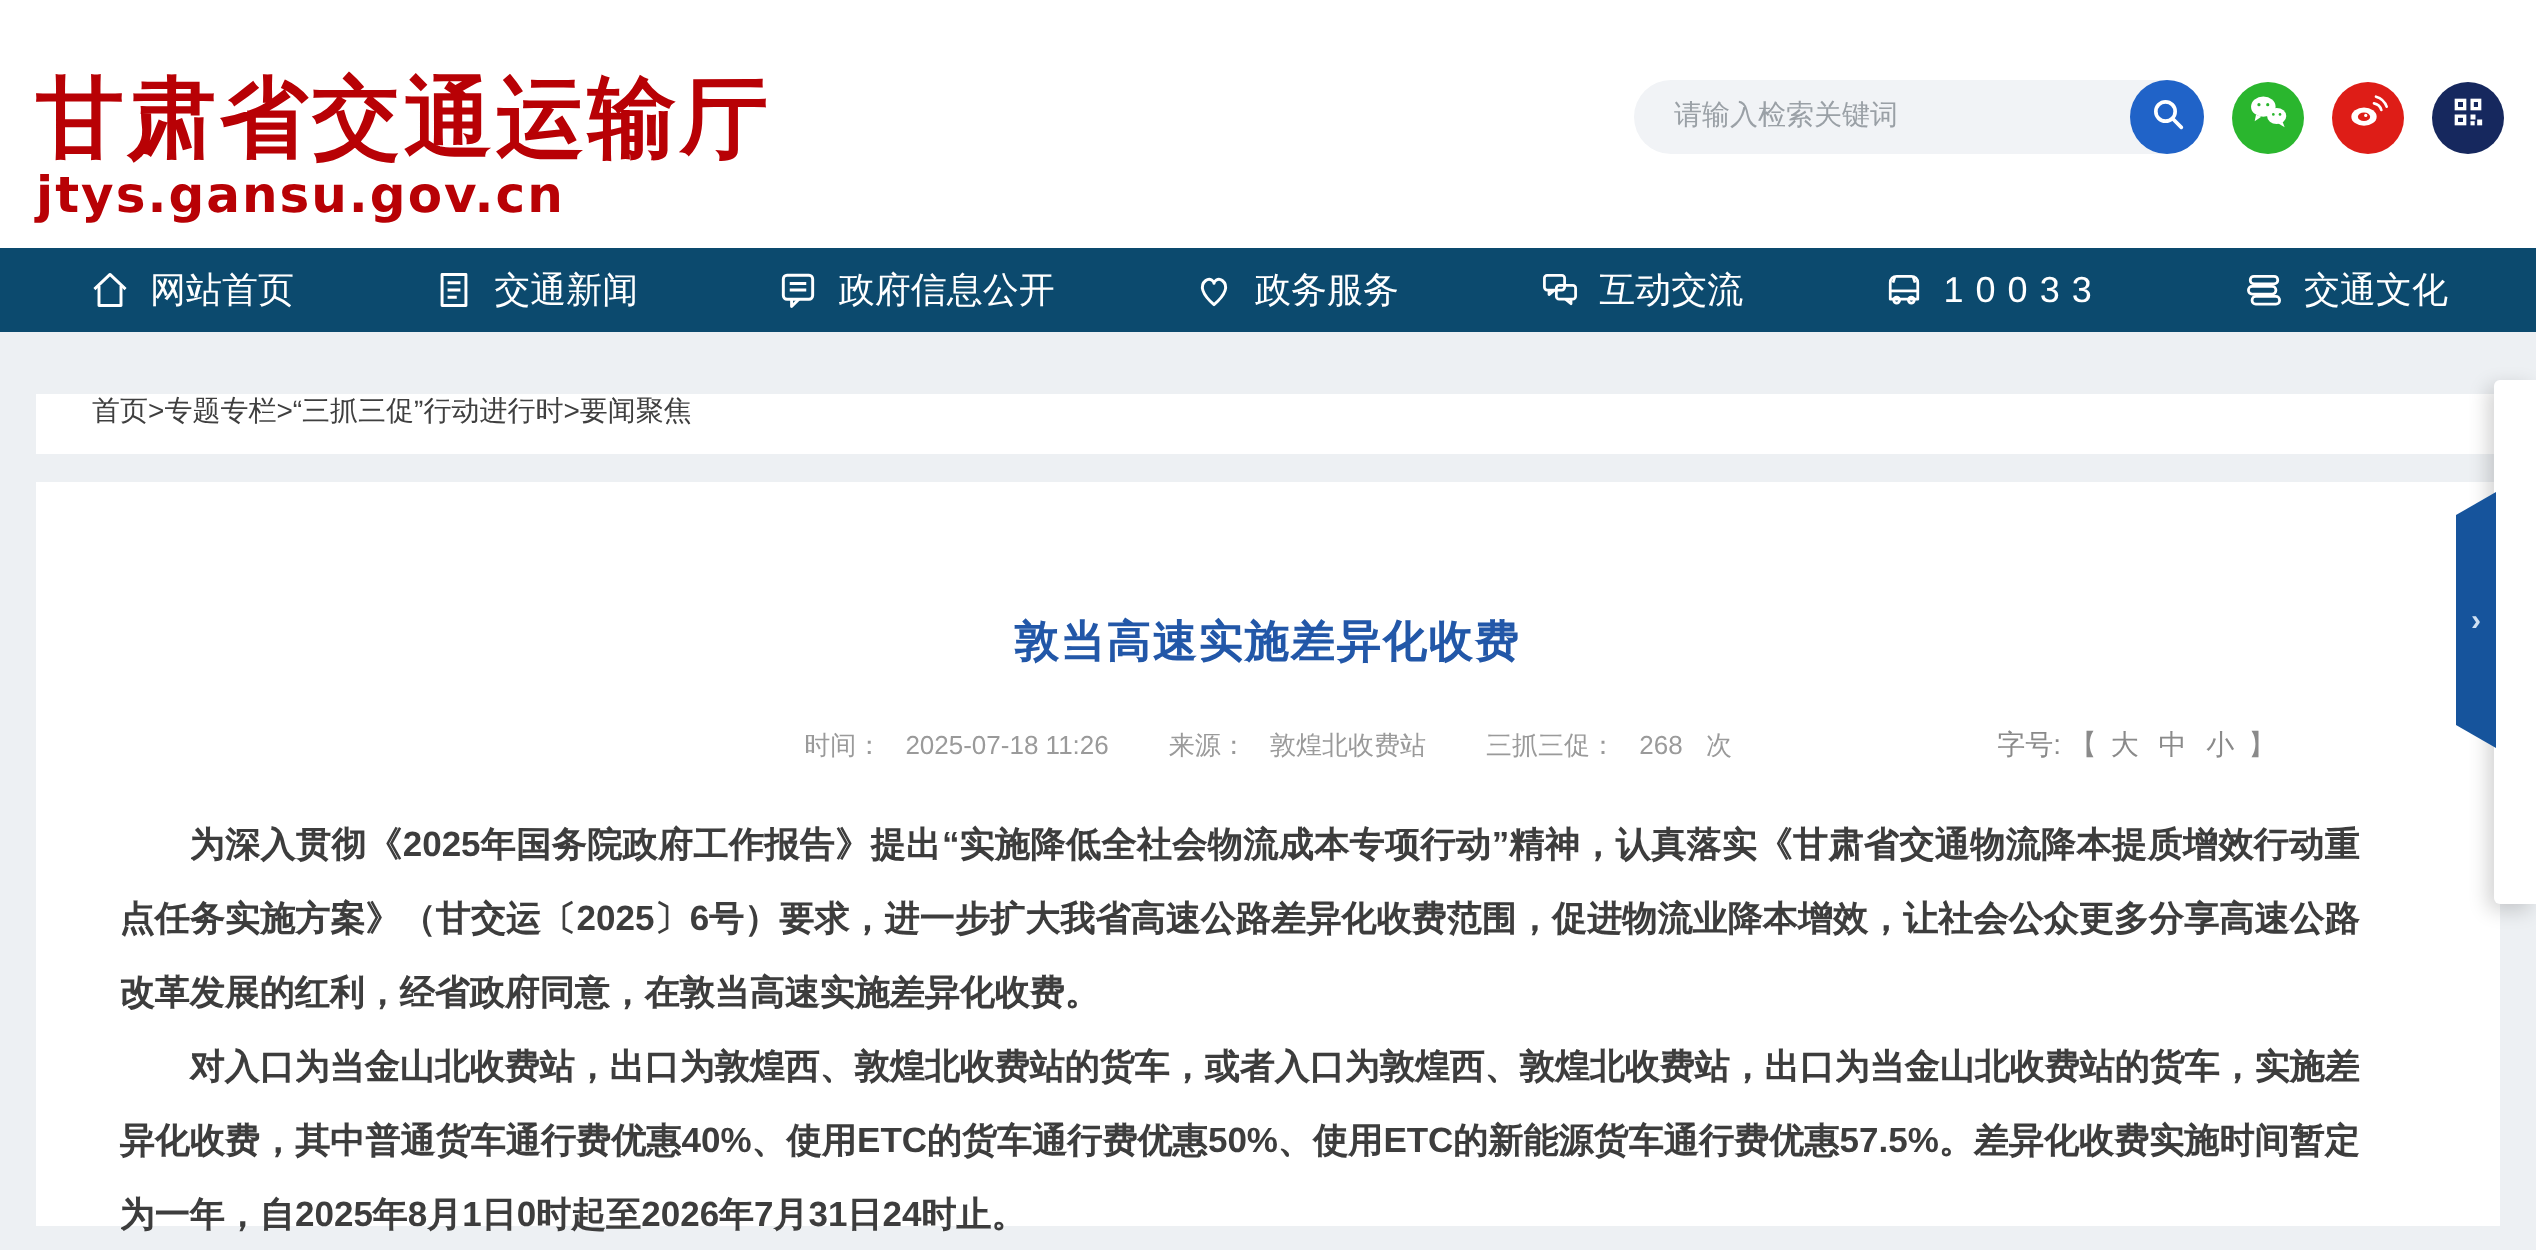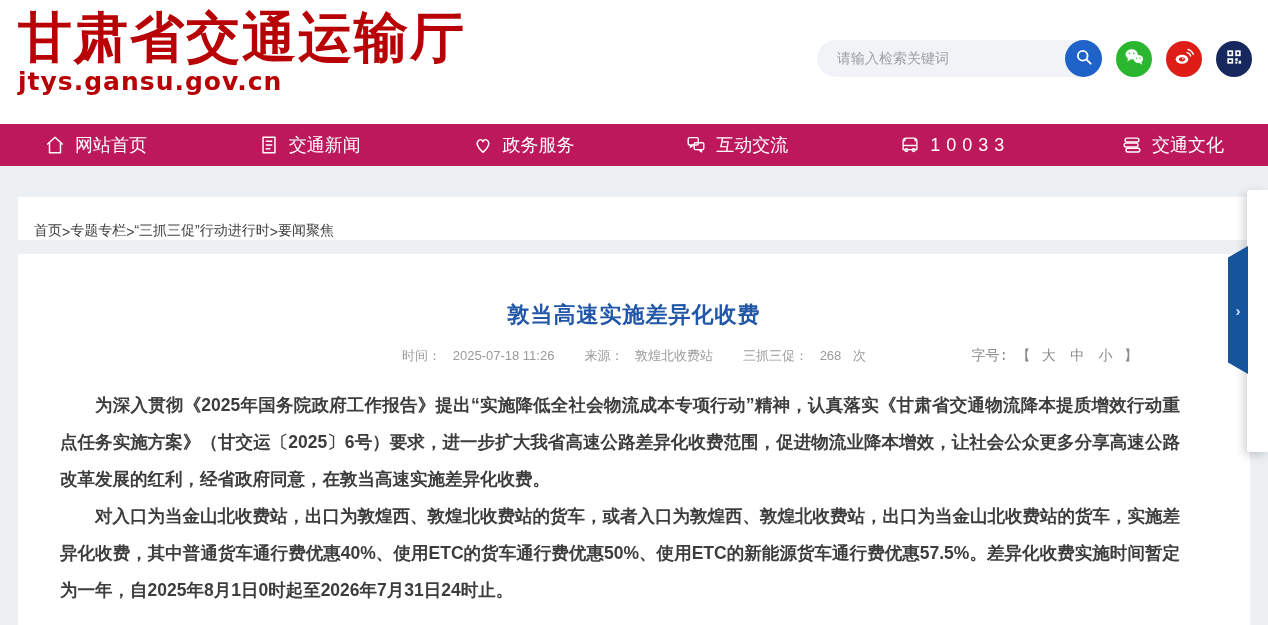--- a/index.html
+++ b/index.html
@@ -3,64 +3,64 @@
 <meta charset="utf-8">
 <style>
   * { margin:0; padding:0; box-sizing:border-box; }
   html,body { width:1268px; height:625px; overflow:hidden; background:#edf0f3;
               font-family:"Liberation Sans","DejaVu Sans",sans-serif; }
 
   
   .header { position:relative; width:100%; height:124px; background:#ffffff; }
   .logo { position:absolute; left:18px; top:6px; cursor:pointer; }
   .logo-cn { font-family:"DejaVu Serif","Liberation Serif",serif; font-weight:bold;
-             font-size:54px; line-height:1.18; color:#b80105; letter-spacing:2px; }
+             font-size:44px; line-height:1.18; color:#b80105; letter-spacing:2px;margin-top:28px; }
   .logo-domain { font-size:25px; font-weight:bold; color:#b80105; letter-spacing:1px;
                  margin-top:-3px; font-family:"DejaVu Sans","Liberation Sans",sans-serif; }
 
   .header-right { position:absolute; right:16px; top:40px; display:flex; align-items:center; gap:14px; }
   .search-pill { position:relative; width:285px; height:37px; background:#f1f3f6; border-radius:19px; }
   .search-pill input { position:absolute; left:0; top:0; width:100%; height:100%;
                        border:none; outline:none; background:transparent;
                        padding:0 48px 0 20px; font-size:14px; color:#555;
                        font-family:Liberation Mono, monospace; }
   .search-pill input::placeholder { color:#9aa0a6; }
   .circle-btn { width:37px; height:37px; border-radius:50%; display:flex;
                 align-items:center; justify-content:center; cursor:pointer; flex:0 0 auto; border:none; }
   .search-btn { position:absolute; right:0; top:0; background:#2063c8; }
   .wechat-btn { width:36px; height:36px; background:#2ab62e; }
   .weibo-btn  { width:36px; height:36px; background:#de1d17; }
   .qr-btn     { width:36px; height:36px; background:#16285e; }
 
   
-  .nav { width:100%; height:42px; background:#be185d; }
+  .nav { width:100%; height:42px; background:#0c4a6e; }
   .nav-inner { display:flex; justify-content:space-between; align-items:center;
                height:100%; padding:0 44px; }
   .nav-item { display:flex; align-items:center; gap:9px; color:#ffffff;
               font-size:18px; cursor:pointer; text-decoration:none; white-space:nowrap; }
   .nav-item svg { display:block; }
   .nav-label-spaced { letter-spacing:6px; }
 
   
-  .crumb-strip { margin:31px 18px 0 18px; height:43px; background:#ffffff;
-                 display:flex; align-items:flex-end; padding-left:16px;
+  .crumb-strip { margin:31px 18px 0 18px; height:30px; background:#ffffff;
+                 display:flex; align-items:flex-start; padding-left:28px;
                  font-size:14px; color:#3f3f3f; }
   .crumb-strip span { white-space:pre; }
   .crumb-link { cursor:pointer; }
 
   
   .article-box { margin:14px 18px 0 18px; height:372px; background:#ffffff; position:relative; }
-  .article-title { padding-top:46px; text-align:center; font-size:22px; font-weight:bold;
+  .article-title { padding-top:65px; text-align:center; font-size:22px; font-weight:bold;
                    color:#2257a8; letter-spacing:1px; }
-  .meta-row { margin-top:17px; display:flex; align-items:center; font-size:13px; color:#9a9a9a; }
+  .meta-row { margin-top:28px; display:flex; align-items:center; font-size:13px; color:#9a9a9a; }
   .meta-left { flex:1; }
   .meta-center { display:flex; gap:30px; white-space:nowrap; }
   .meta-center .mv { margin-left:8px; }
   .meta-right { flex:1; display:flex; justify-content:flex-end; }
-  .fontsize-widget { margin-right:112px; font-size:14px; color:#8a8a8a; white-space:nowrap;font-family:Liberation Mono, monospace; }
+  .fontsize-widget { margin-right:112px; font-size:14px; color:#8a8a8a; white-space:nowrap; }
   .fontsize-widget .fs { cursor:pointer; margin:0 3px; }
 
   .article-body { margin-top:22px; padding:0 70px 0 42px; font-size:17.5px;
                   line-height:37px; color:#3d3d3d; text-align:justify; }
   .article-body p { text-indent:2em;font-weight:bold; }
 
   
   .side-panel { position:absolute; right:0; top:190px; width:21px; height:262px;
                 background:#ffffff; box-shadow:-3px 3px 10px rgba(0,0,0,0.18);
                 border-radius:3px 0 0 3px; z-index:30; }
@@ -152,20 +152,28 @@
     </a>
     <a class="nav-item">
       <svg width="22" height="22" viewBox="0 0 24 24" fill="none" stroke="#ffffff" stroke-width="1.6" stroke-linejoin="round">
         <path d="M5.5 3.5 H18.5 V20.5 H5.5 Z"></path>
           <path d="M8.5 8 H15.5 M8.5 12 H15.5 M8.5 16 H13.5"></path>
       </svg>
       <span>交通新闻</span>
     </a>
     <a class="nav-item">
       <svg width="22" height="22" viewBox="0 0 24 24" fill="none" stroke="#ffffff" stroke-width="1.6" stroke-linejoin="round">
+        <rect x="4" y="4" width="16" height="13" rx="2"></rect>
+          <path d="M8.5 17 V21 L12.5 17"></path>
+        <path d="M7.5 8.5 H16.5 M7.5 12 H16.5"></path>
+      </svg>
+      <span>政府信息公开</span>
+    </a>
+    <a class="nav-item">
+      <svg width="22" height="22" viewBox="0 0 24 24" fill="none" stroke="#ffffff" stroke-width="1.6" stroke-linejoin="round">
         <path d="M12 20 C5.5 14.5 4 9.5 7.5 6.8 C10 5 12 7.4 12 8.4 C12 7.4 14 5 16.5 6.8 C20 9.5 18.5 14.5 12 20 Z"></path>
       </svg>
       <span>政务服务</span>
     </a>
     <a class="nav-item">
       <svg width="22" height="22" viewBox="0 0 24 24" fill="none" stroke="#ffffff" stroke-width="1.5" stroke-linejoin="round">
         <rect x="3.5" y="4" width="11" height="8" rx="1.5"></rect>
           <path d="M6 12 V14.5 L9 12"></path>
         <rect x="10" y="9.5" width="10.5" height="7.5" rx="1.5"></rect>
           <path d="M18 17 V19.5 L15 17"></path>

